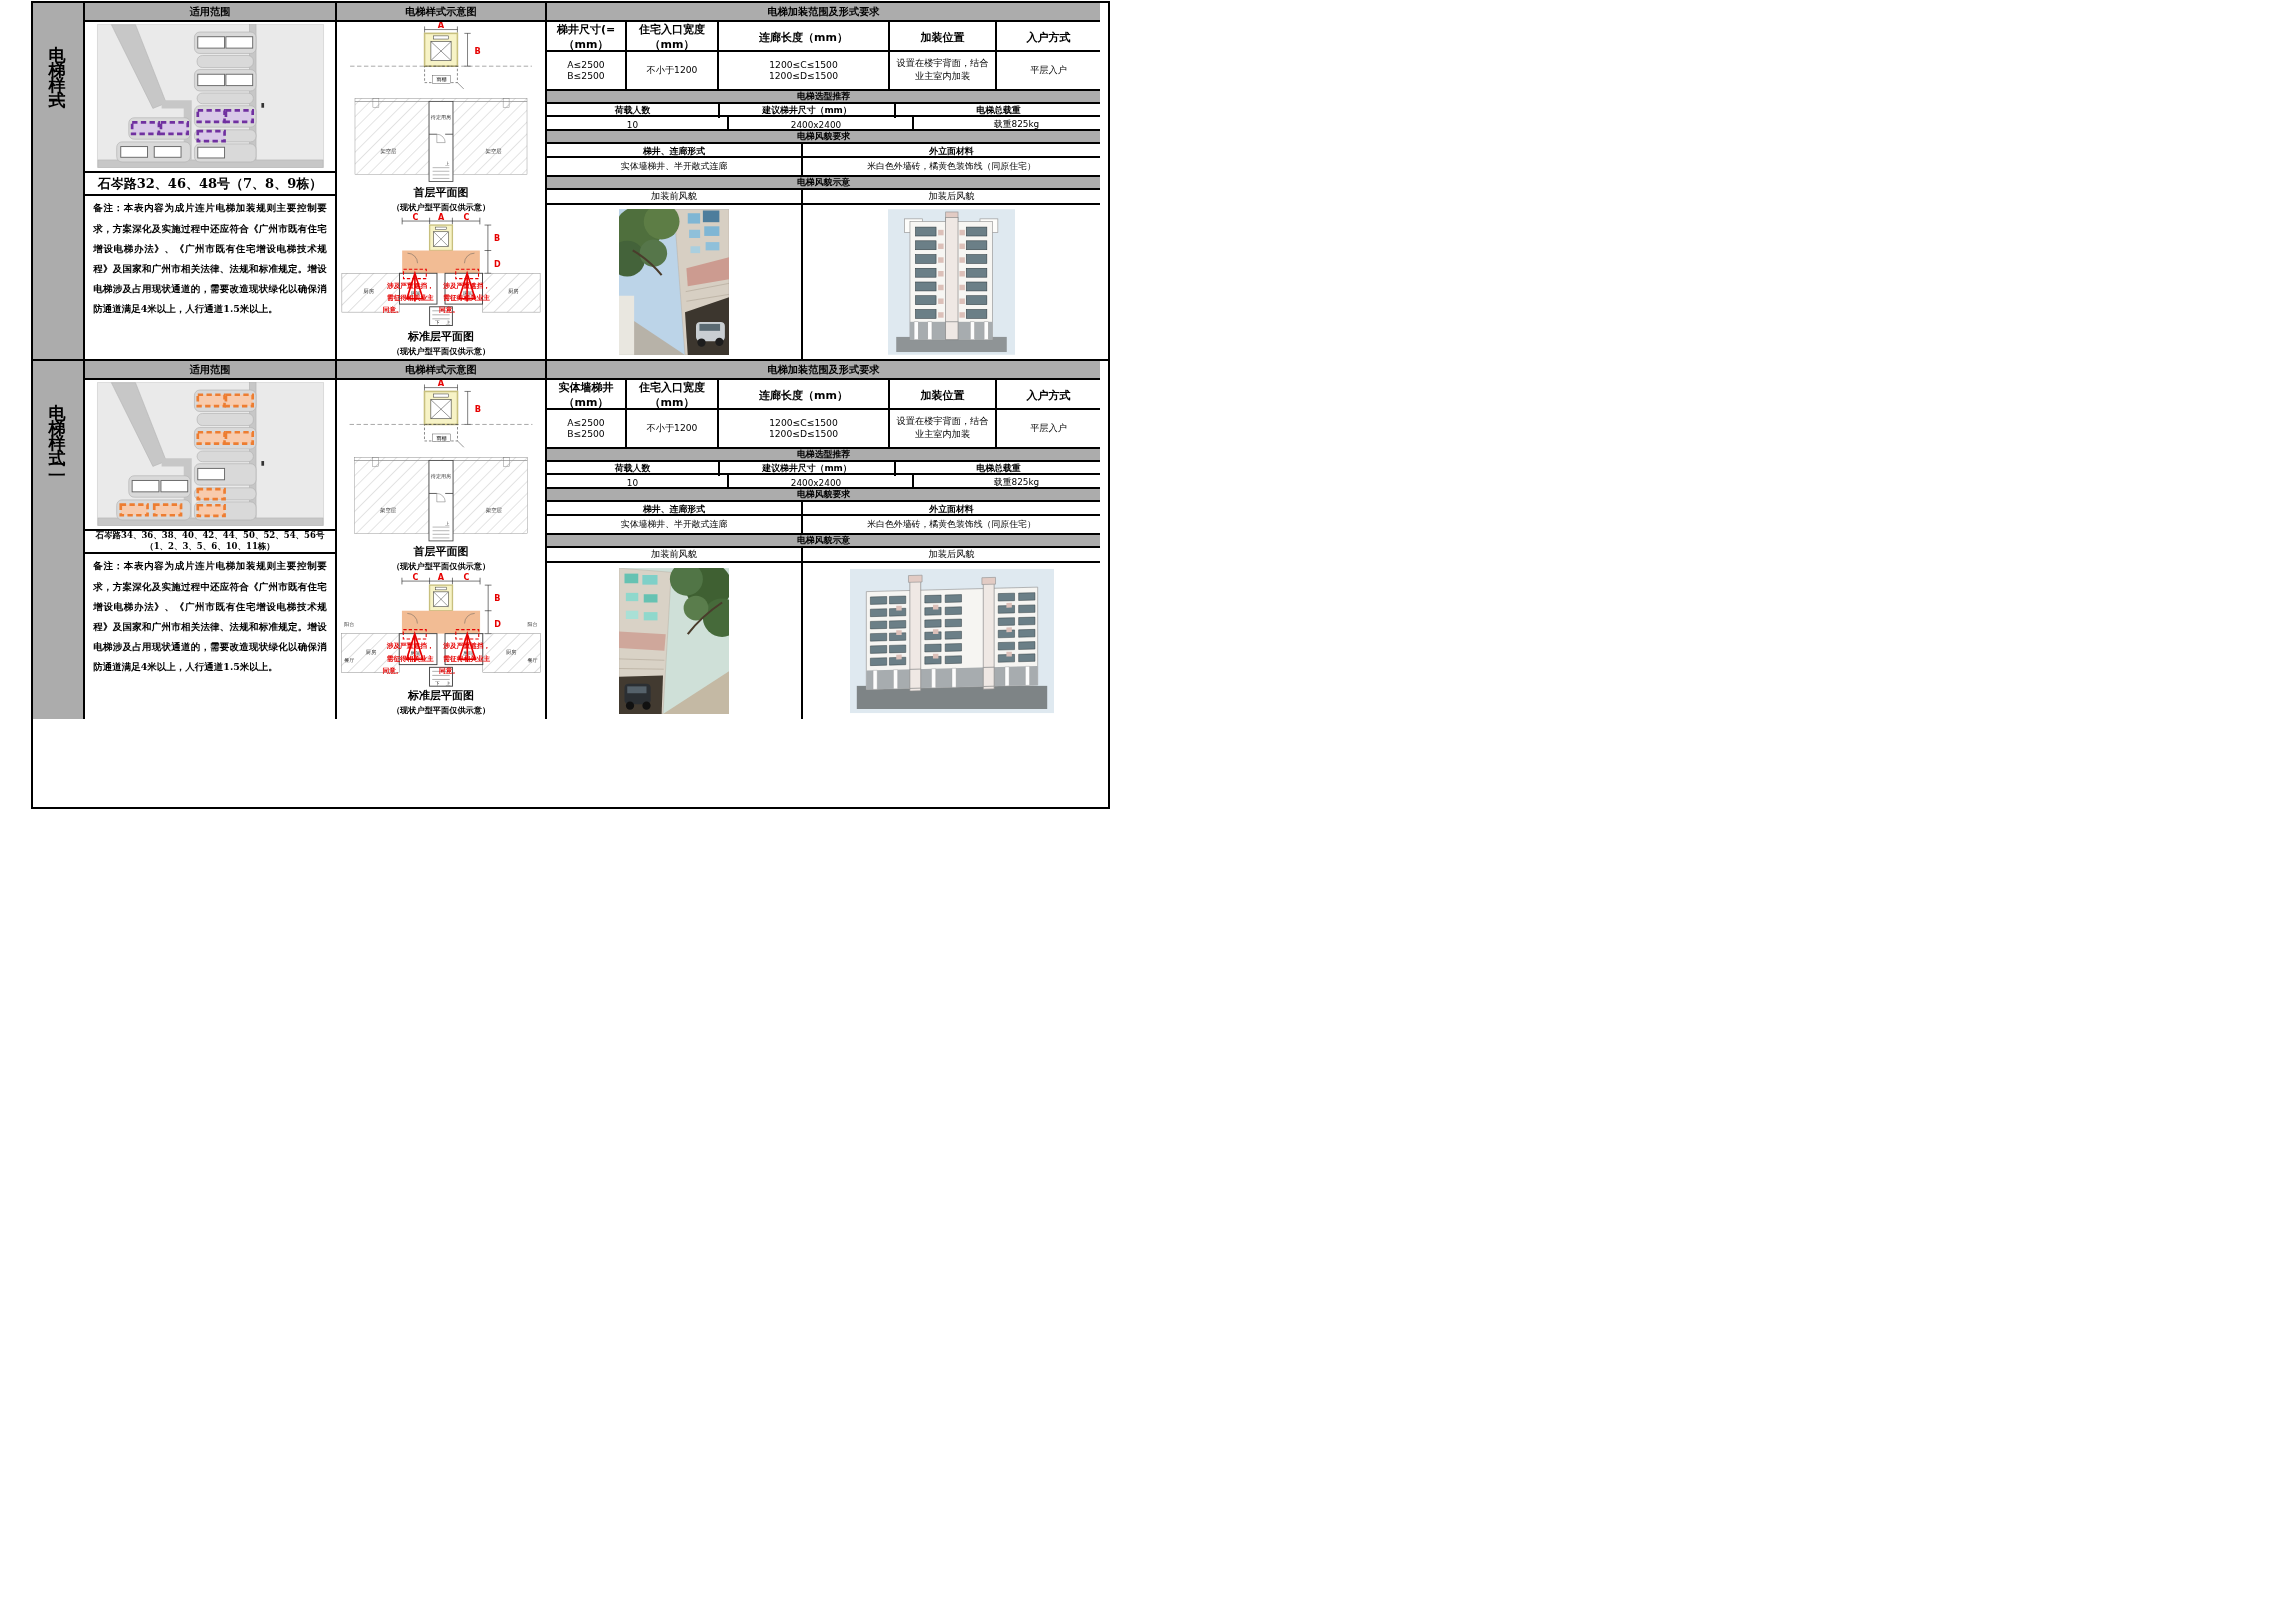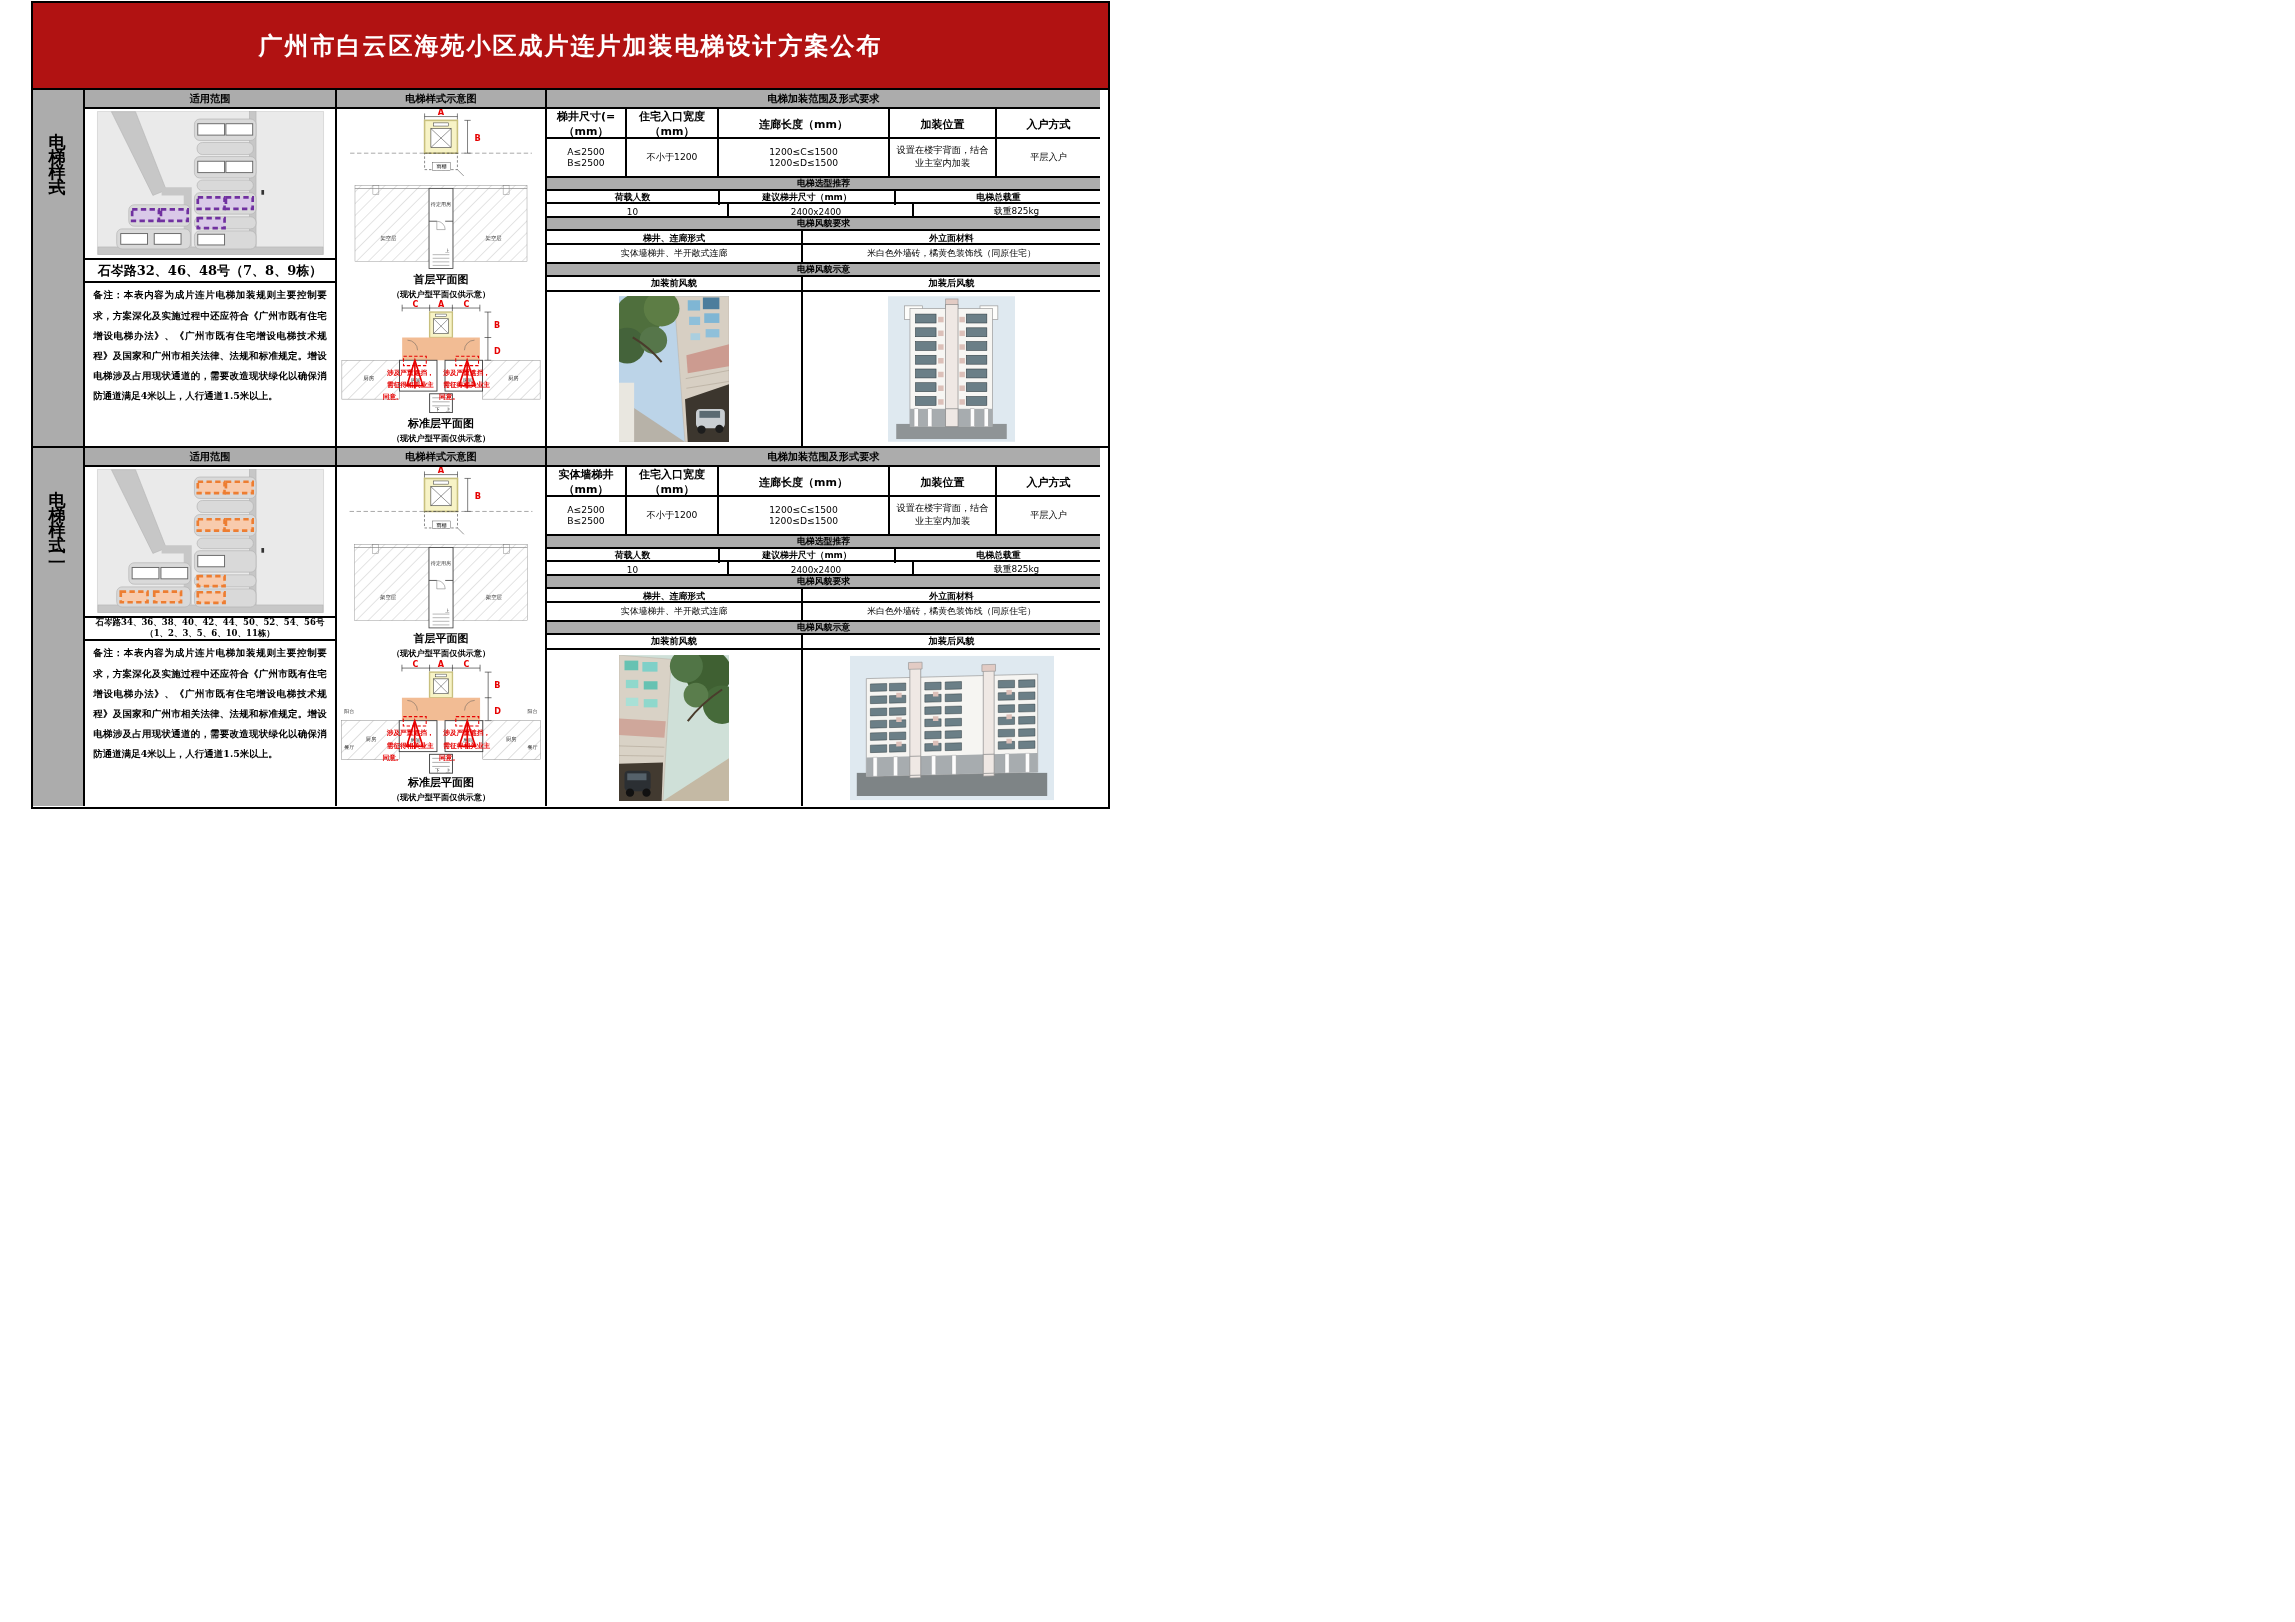--- a/index.html
+++ b/index.html
@@ -30,21 +30,21 @@
   .row .c{display:flex;align-items:center;justify-content:center;text-align:center;border-left:2px solid #000;box-sizing:border-box;padding:0.7px 2.7px;}
   .row .c:first-child{border-left:none;}
   .cols5{grid-template-columns:78px 92px 171px 107px 105px;}
   .cols3{grid-template-columns:171px 176px 207px;}
   .cols2{grid-template-columns:254px 299px;}
   .h44{height:30px;font-size:11px;font-weight:bold;}
   .h57{height:39px;font-size:9.2px;}
   .h20{height:13.6px;font-size:8.9px;font-weight:bold;}
   .h20v{height:13.6px;font-size:8.9px;gap:9px;}
   .h28{height:19px;font-size:8.9px;}
-  .h23{height:15.7px;font-size:9.2px;font-weight:bold;}
+  .h23{height:15.7px;font-size:9.2px;font-weight:normal;}
   .photos{flex:1;display:grid;grid-template-columns:254px 299px;}
   .photos .pc{display:flex;align-items:center;justify-content:center;border-left:2px solid #000;box-sizing:border-box;background:#fff;}
   .photos .pc:first-child{border-left:none;}
   .pre{white-space:pre-line;}
   svg text{font-family:"DejaVu Sans",sans-serif;}
   .redtxt{fill:var(--annotation,#e60000);font-weight:bold;}
   .bld{fill:#ffffff;stroke:#666;stroke-width:1.4;}
   .bld.h1{fill:var(--highlight_style1_light,#d5c4e4);stroke:var(--highlight_style1,#7030a0);stroke-width:4;stroke-dasharray:8 5;}
   .bld.h2{fill:var(--highlight_style2_light,#f8cbad);stroke:var(--highlight_style2,#ed7d31);stroke-width:4;stroke-dasharray:8 5;}
   .lot{fill:#d9d9d9;stroke:#b3b3b3;stroke-width:1;}
@@ -52,23 +52,20 @@
   .planwall{stroke:#444;stroke-width:1.4;fill:#fff;}
   .thin{stroke:#555;stroke-width:0.7;fill:none;}
   .dimline{stroke:#222;stroke-width:0.9;}
 </style>
 </head>
 <body>
 
 <div class="page">
  <div class="poster">
 
-  <div class="banner">
-    <h1>广州市白云区海苑小区成片连片加装电梯设计方案公布</h1>
-  </div>
 
   <div class="section first">
 
     <div class="col-side">
       <span class="vlabel">电梯样式一</span>
     </div>
 
     <div class="col-scope">
       <div class="band">适用范围</div>
       <div class="maparea">

